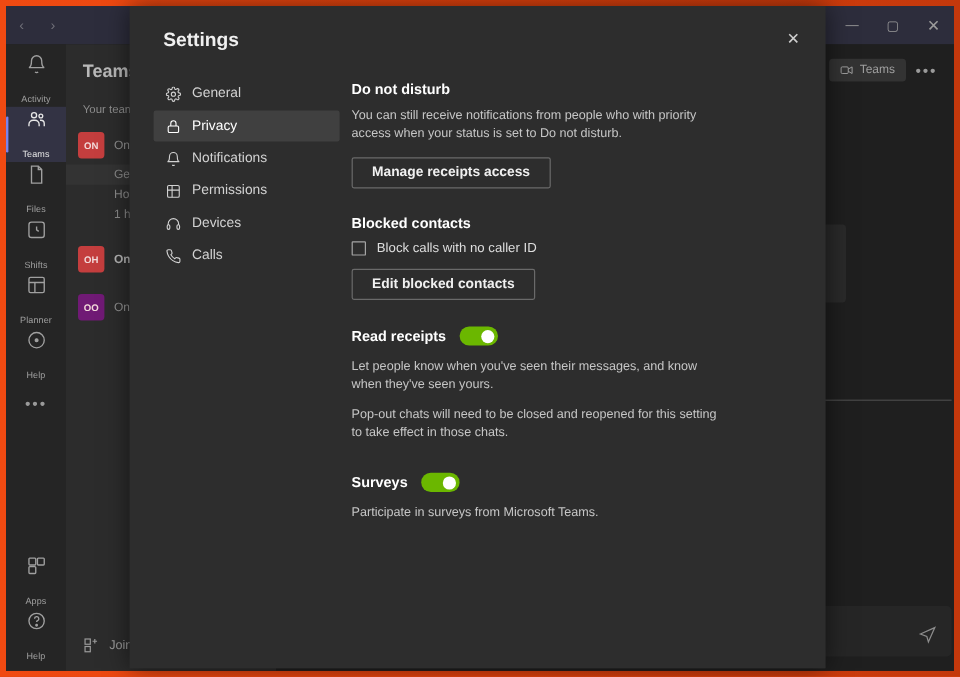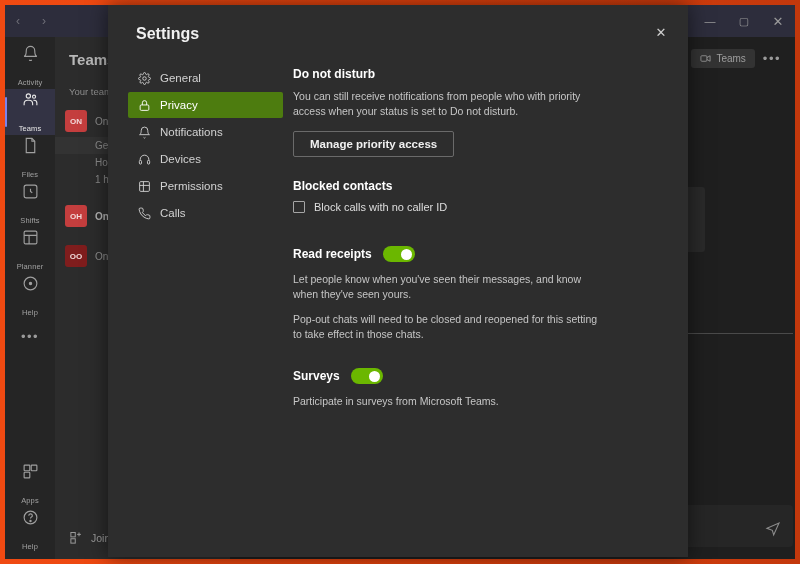--- a/index.html
+++ b/index.html
@@ -153,21 +153,21 @@
   #dlg-body { display:flex; height:500px; }
 
   #nav {
     width: 185px; padding: 8px 10px 0 20px; flex:0 0 auto;
   }
   .nav-item {
     display:flex; align-items:center; gap:9px;
     height:26px; padding: 0 10px; border-radius:2px;
     font-size:11.5px; color:#d2d2d2; margin-bottom:1px;
   }
-  .nav-item.sel { background:#4d7c0f; color:#ffffff; }
+  .nav-item.sel { background:#404040; color:#ffffff; }
   .nav-ico { width:13px; height:13px; flex:0 0 auto; display:block; }
 
   #panel { flex:1; padding: 10px 40px 0 0; }
   .sec-h {
     font-size:12px; font-weight:bold; color:#ffffff;
     margin-bottom:8px;
   }
   .sec-p {
     font-size:10.5px; color:#c6c6c6; line-height:15px;
     max-width:305px; margin-bottom:12px;
@@ -304,21 +304,21 @@
           <div class="team-nm">OnM</div>
         </div>
         <div class="chan-row sel">Gen</div>
         <div class="chan-row">Hol</div>
         <div class="chan-row">1 h</div>
         <div class="team-row" style="margin-top:12px;">
           <div class="team-av" style="background:#c43e3e">OH</div>
           <div class="team-nm bold">OnM</div>
         </div>
         <div class="team-row" style="margin-top:8px;">
-          <div class="team-av" style="background:#7f1d1d">OO</div>
+          <div class="team-av" style="background:#701a75">OO</div>
           <div class="team-nm">OnM</div>
         </div>
       </div>
 
       <div id="join-row">
         <svg width="15" height="15" viewBox="0 0 24 24" fill="none" stroke="#9a9a9a" stroke-width="1.6">
           <rect x="3" y="4" width="7" height="7"></rect>
             <rect x="3" y="14" width="7" height="7"></rect>
           <path d="M16 4v6M13 7h6"></path>
         </svg>
@@ -389,58 +389,59 @@
         <div class="nav-item">
           <svg class="nav-ico" viewBox="0 0 24 24" fill="none" stroke="currentColor" stroke-width="1.7">
             <path d="M18 8a6 6 0 1 0-12 0c0 7-3 8-3 8h18s-3-1-3-8"></path>
             <path d="M13.7 21a2 2 0 0 1-3.4 0"></path>
           </svg>
           <span>Notifications</span>
         </div>
 
         <div class="nav-item">
           <svg class="nav-ico" viewBox="0 0 24 24" fill="none" stroke="currentColor" stroke-width="1.7">
+            <rect x="3" y="3" width="18" height="18" rx="2"></rect>
+            <path d="M3 10h18M10 3v18"></path>
+          </svg>
+          <span>Permissions</span>
+        </div>
+
+        <div class="nav-item">
+          <svg class="nav-ico" viewBox="0 0 24 24" fill="none" stroke="currentColor" stroke-width="1.7">
             <path d="M4 14v-2a8 8 0 0 1 16 0v2"></path>
             <rect x="2.5" y="13.5" width="4" height="7" rx="2"></rect>
             <rect x="17.5" y="13.5" width="4" height="7" rx="2"></rect>
           </svg>
           <span>Devices</span>
         </div>
 
         <div class="nav-item">
           <svg class="nav-ico" viewBox="0 0 24 24" fill="none" stroke="currentColor" stroke-width="1.7">
-            <rect x="3" y="3" width="18" height="18" rx="2"></rect>
-            <path d="M3 10h18M10 3v18"></path>
-          </svg>
-          <span>Permissions</span>
-        </div>
-
-        <div class="nav-item">
-          <svg class="nav-ico" viewBox="0 0 24 24" fill="none" stroke="currentColor" stroke-width="1.7">
             <path d="M22 16.9v3a2 2 0 0 1-2.2 2 19.8 19.8 0 0 1-8.6-3.1 19.5 19.5 0 0 1-6-6A19.8 19.8 0 0 1 2.1 4.2 2 2 0 0 1 4.1 2h3a2 2 0 0 1 2 1.7c.1 1 .4 1.9.7 2.8a2 2 0 0 1-.5 2.1L8.1 9.9a16 16 0 0 0 6 6l1.3-1.3a2 2 0 0 1 2.1-.4c.9.3 1.8.6 2.8.7a2 2 0 0 1 1.7 2z"></path>
           </svg>
           <span>Calls</span>
         </div>
       </div>
 
       <div id="panel">
 
         <div class="sec-h">Do not disturb</div>
         <div class="sec-p">You can still receive notifications from people who with priority access when your status is set to Do not disturb.</div>
-        <button class="btn">Manage priority access</button>
+        <button class="btn">Manage receipts access</button>
 
         <div class="gap-lg"></div>
 
         <div class="sec-h">Blocked contacts</div>
 
         <div class="cb-row">
           <div class="cb"></div>
           <span class="cb-lbl">Block calls with no caller ID</span>
         </div>
 
+        <button class="btn">Edit blocked contacts</button>
 
         <div class="gap-lg"></div>
 
         <div class="tog-row">
           <span class="tog-lbl">Read receipts</span>
           <div class="toggle">
             <div class="knob"></div>
           </div>
         </div>
         <div class="sec-p" style="margin-bottom:10px;">Let people know when you've seen their messages, and know when they've seen yours.</div>

